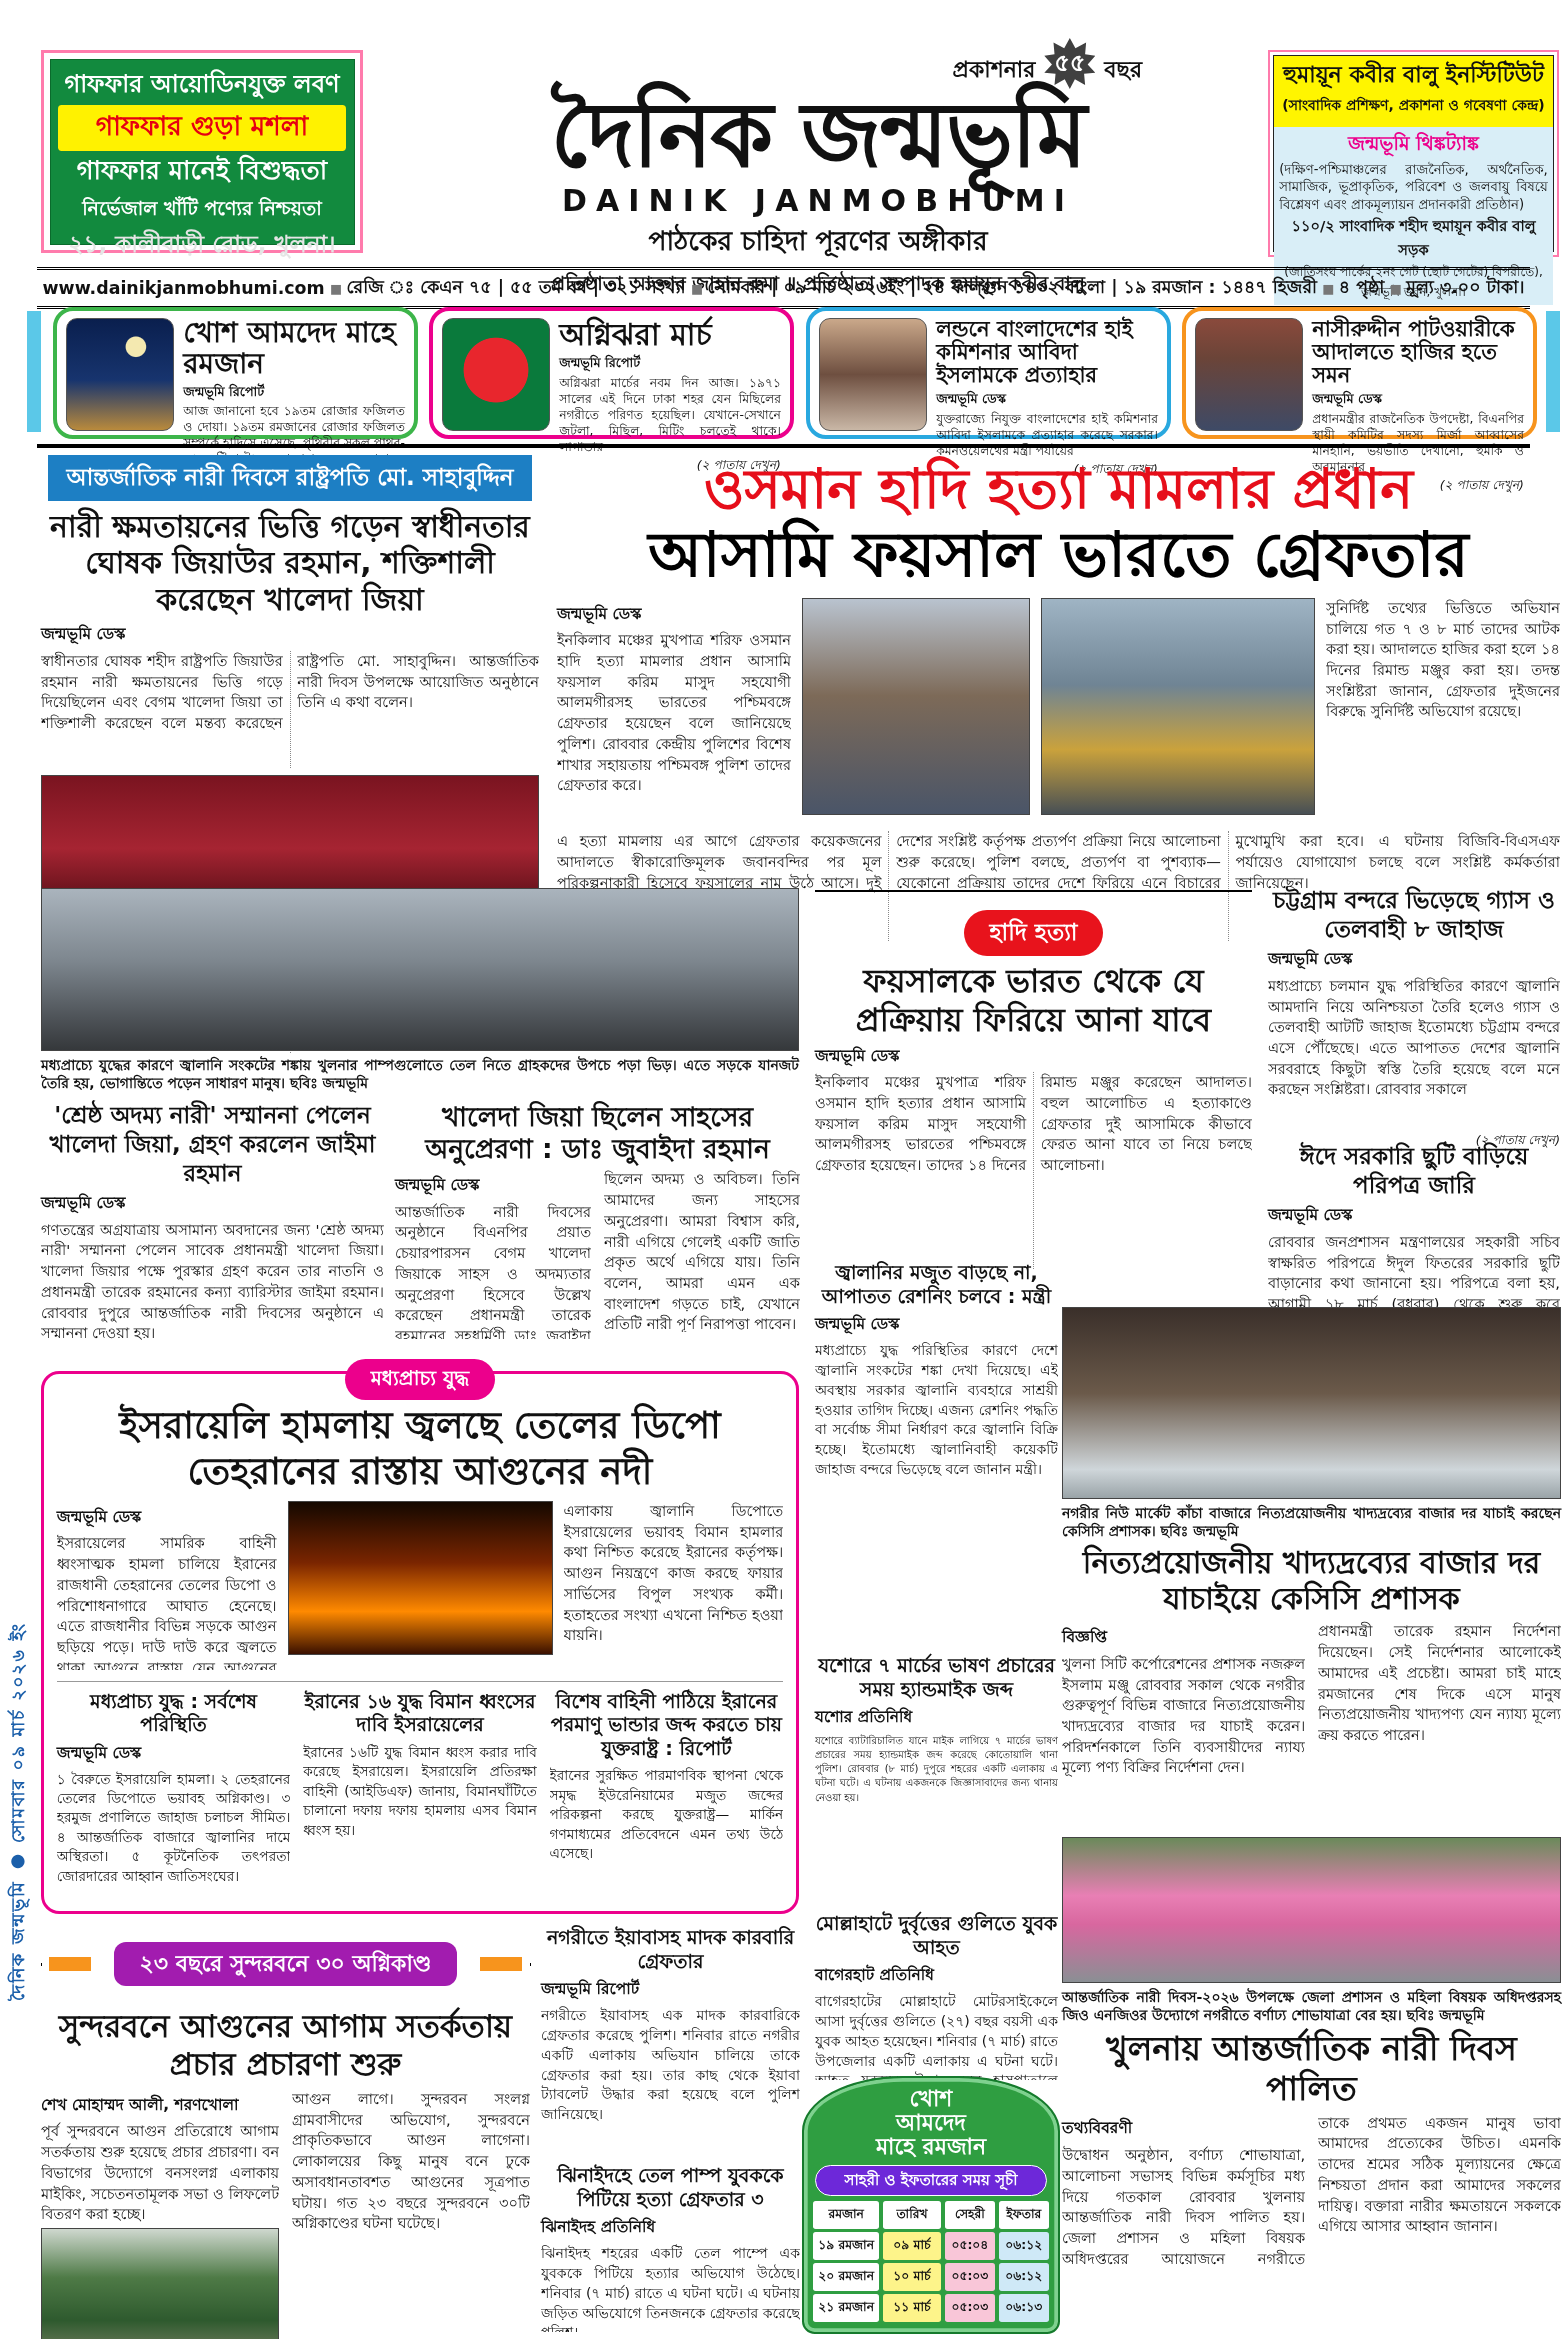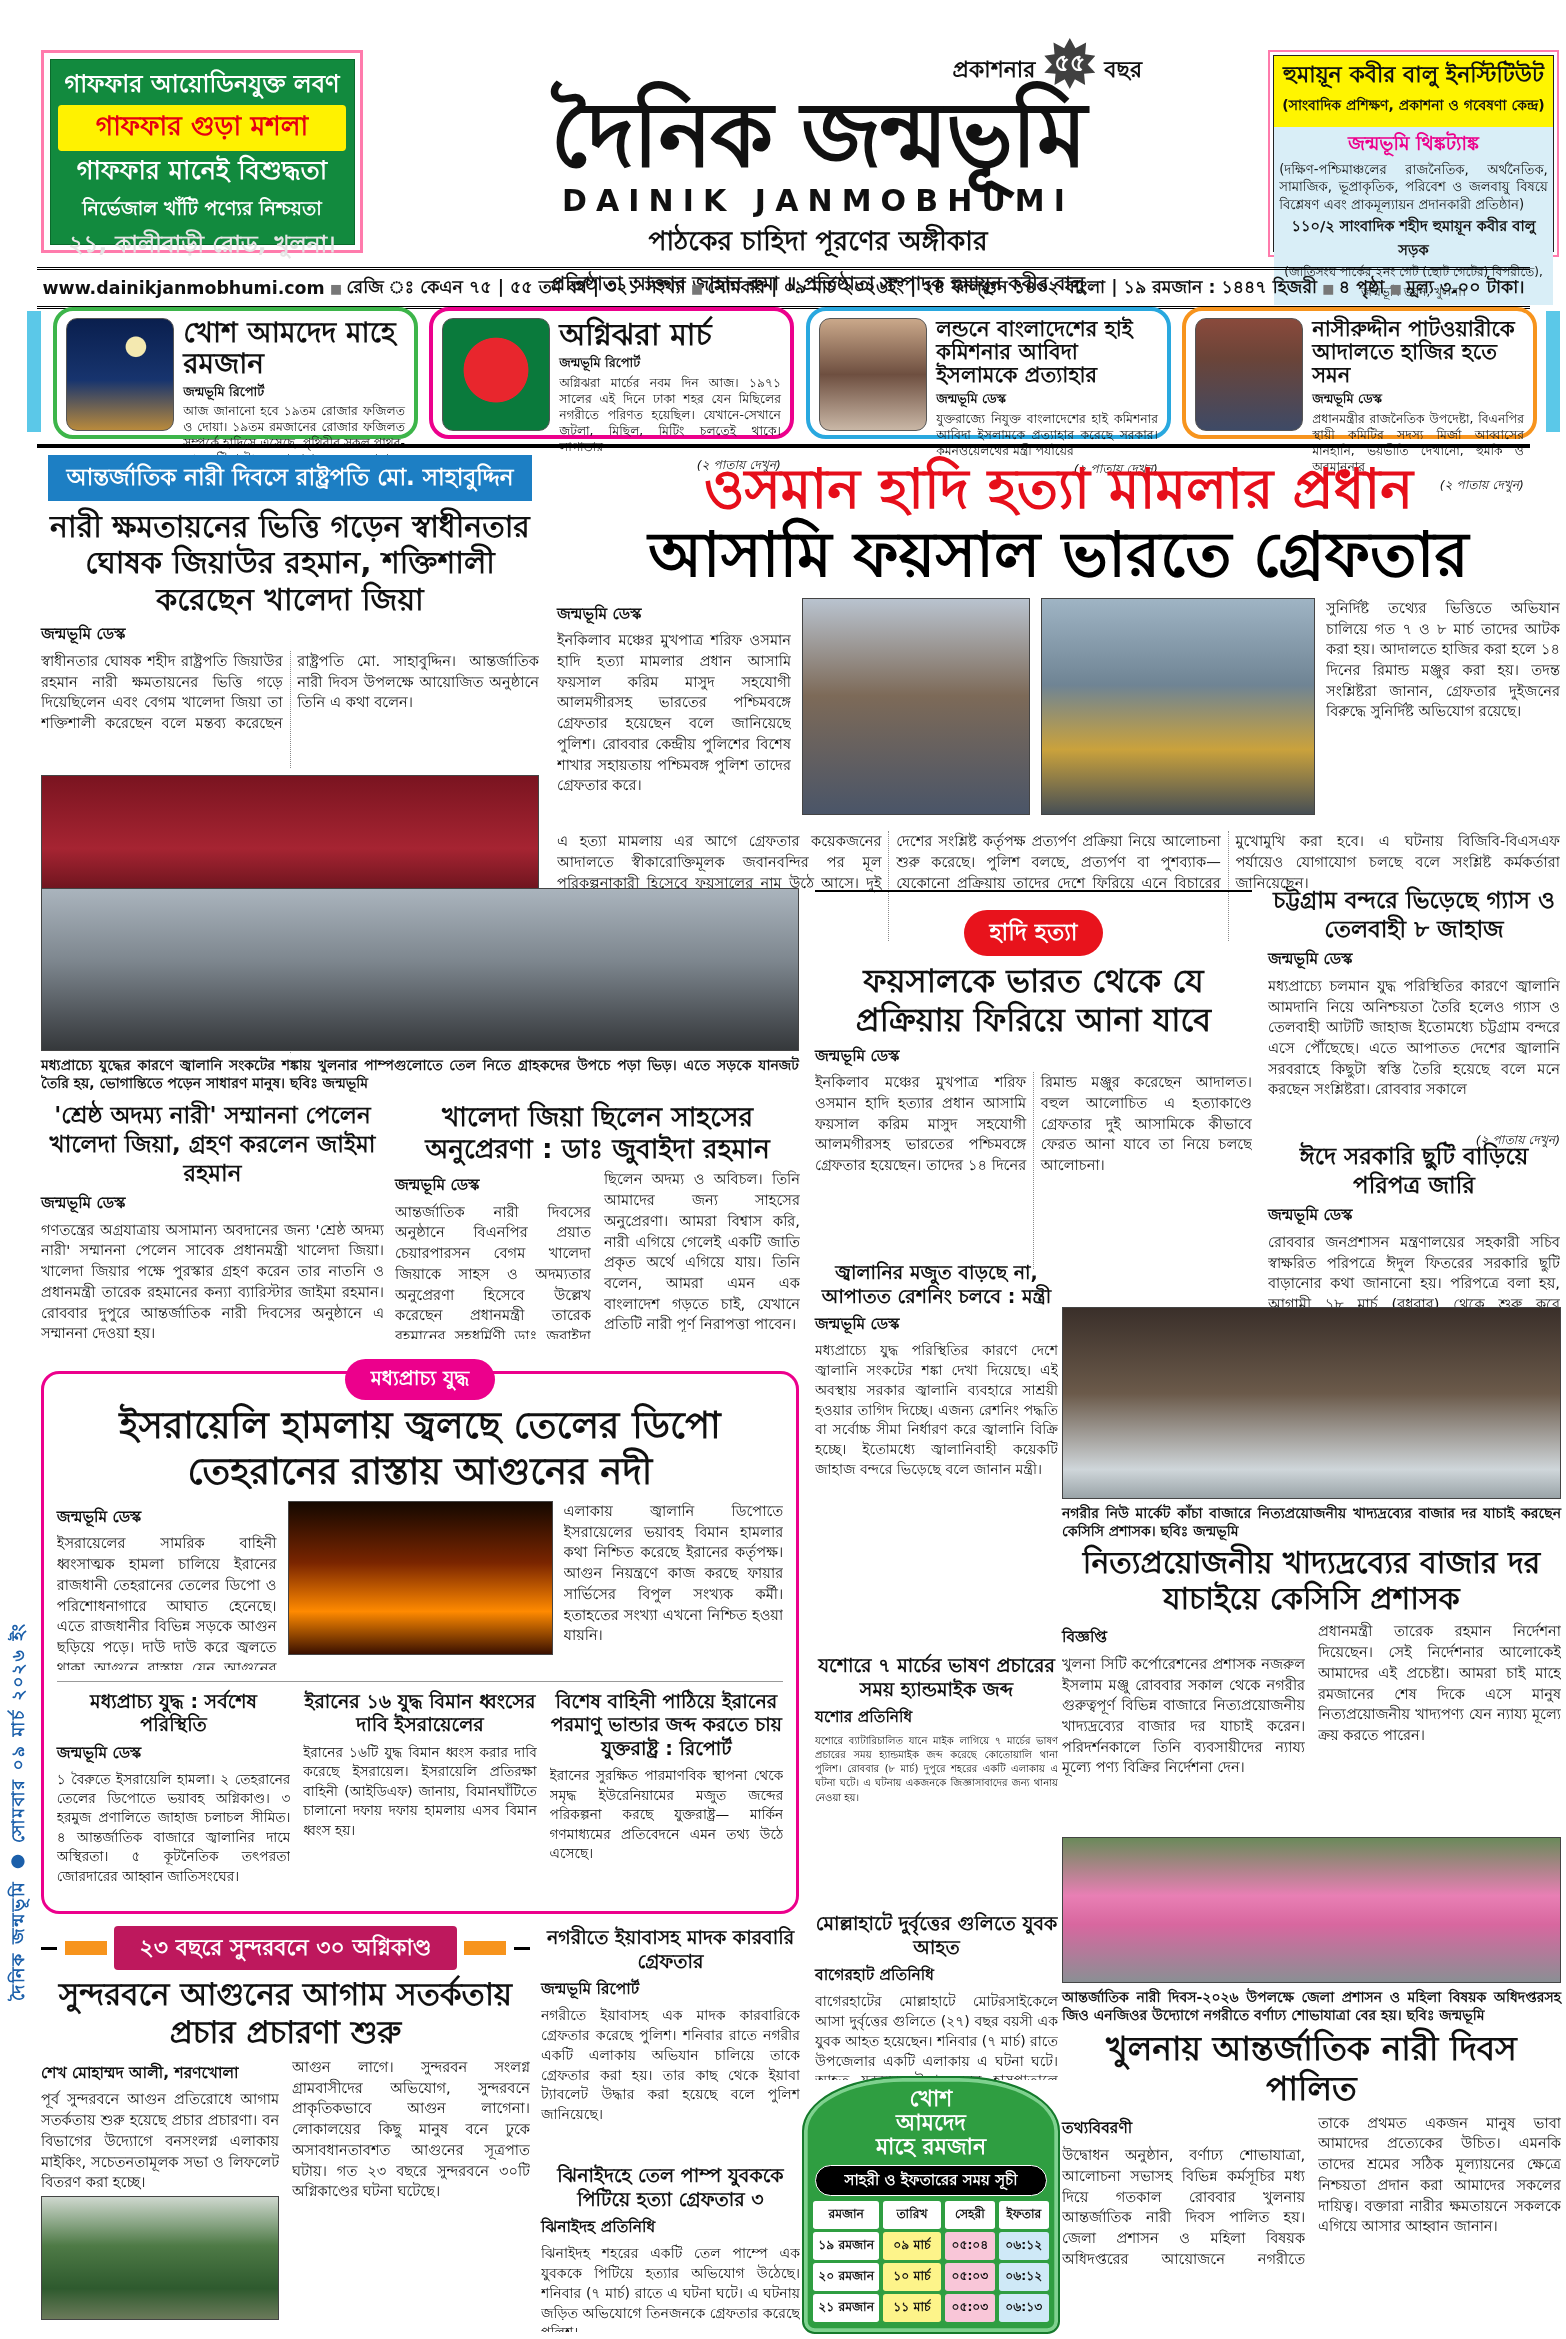--- a/index.html
+++ b/index.html
@@ -75,21 +75,21 @@
   #jashore { left:815px; top:1654px; width:243px; }
   #mollahat { left:815px; top:1912px; width:243px; }
   #kcc { left:1062px; top:1307px; width:499px; }
   #women { left:1062px; top:1837px; width:499px; }
   #sundarbans { left:41px; top:1926px; width:489px; }
   #drugs { left:541px; top:1926px; width:259px; }
   #jhenaidah { left:541px; top:2164px; width:259px; }
   
   #ramadan { left:802px; top:2076px; width:258px; height:258px; background:#2f9e41; border:2.7px solid #157a2c; border-radius:101px 101px 12.8px 12.8px / 55px 55px 12.8px 12.8px; padding:9.1px 9.1px 7.3px; box-shadow:inset 0 0 0 3.7px #7fd18f; }
   .ram-title { color:#fff; font-weight:bold; font-size:22px; text-align:center; line-height:1.1; }
-  .ram-pill { background:#000000; border:1.8px solid #fff; color:#fff; font-weight:bold; font-size:15px; text-align:center; border-radius:16.4px; margin:5.5px 1.8px; padding:1.8px 0; }
+  .ram-pill { background:#6d28d9; border:1.8px solid #fff; color:#fff; font-weight:bold; font-size:15px; text-align:center; border-radius:16.4px; margin:5.5px 1.8px; padding:1.8px 0; }
   .ram-grid { display:grid; grid-template-columns:1.25fr 1.1fr 0.95fr 0.95fr; gap:3.7px; }
   .ram-grid div { font-size:12.3px; font-weight:bold; text-align:center; padding:3.7px 0; border-radius:2.7px; background:#fff; }
   .ram-grid .c-d { background:#fdf48a; }
   .ram-grid .c-s { background:#f9c6d8; }
   .ram-grid .c-i { background:#cfe9f7; }
   
   .pill-row { display:flex; align-items:center; gap:7.3px; }
   .pill-row .line { flex:1; height:2.7px; background:#000; }
   .pill-row .dash { width:42px; height:14.6px; background:#f7941d; }
   
@@ -342,21 +342,21 @@
       <div style="flex:1">
         <div class="body-txt" style="height:152px;overflow:hidden">তাকে প্রথমত একজন মানুষ ভাবা আমাদের প্রত্যেকের উচিত। এমনকি তাদের শ্রমের সঠিক মূল্যায়নের ক্ষেত্রে নিশ্চয়তা প্রদান করা আমাদের সকলের দায়িত্ব। বক্তারা নারীর ক্ষমতায়নে সকলকে এগিয়ে আসার আহ্বান জানান।</div>
       </div>
     </div>
   </div>
 
   <div id="sundarbans" class="abs">
     <div class="pill-row">
       <div class="line"></div>
       <div class="dash"></div>
-      <div class="pill" style="background:#be185d;border-radius:4px;font-size:22px;margin:0">২৩ বছরে সুন্দরবনে ৩০ অগ্নিকাণ্ড</div>
+      <div class="pill" style="background:#a21caf;border-radius:12px;font-size:22px;margin:16px">২৩ বছরে সুন্দরবনে ৩০ অগ্নিকাণ্ড</div>
       <div class="dash"></div>
       <div class="line"></div>
     </div>
     <div class="h-md" style="font-size:31px;margin-top:5.5px">সুন্দরবনে আগুনের আগাম সতর্কতায় প্রচার প্রচারণা শুরু</div>
     <div style="display:flex;gap:12.8px;margin-top:5.5px">
       <div style="flex:1">
         <div class="byline">শেখ মোহাম্মদ আলী, শরণখোলা</div>
         <div class="body-txt" style="height:101px;overflow:hidden">পূর্ব সুন্দরবনে আগুন প্রতিরোধে আগাম সতর্কতায় শুরু হয়েছে প্রচার প্রচারণা। বন বিভাগের উদ্যোগে বনসংলগ্ন এলাকায় মাইকিং, সচেতনতামূলক সভা ও লিফলেট বিতরণ করা হচ্ছে।</div>
         <div class="photo ph-forest" style="width:100%;height:124px;margin-top:5.5px"></div>
       </div>

